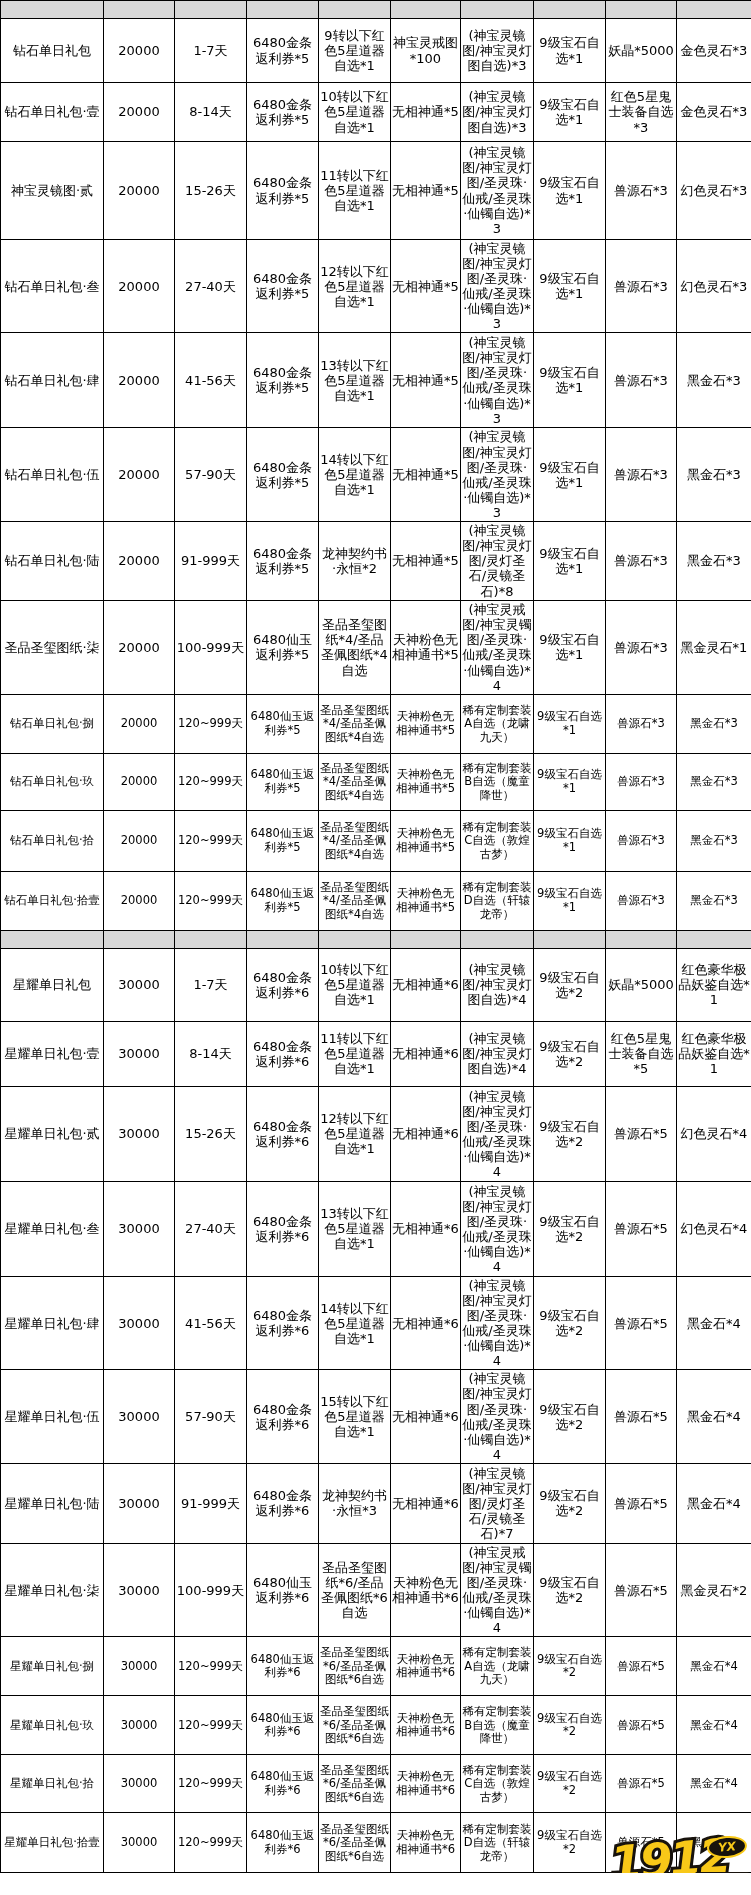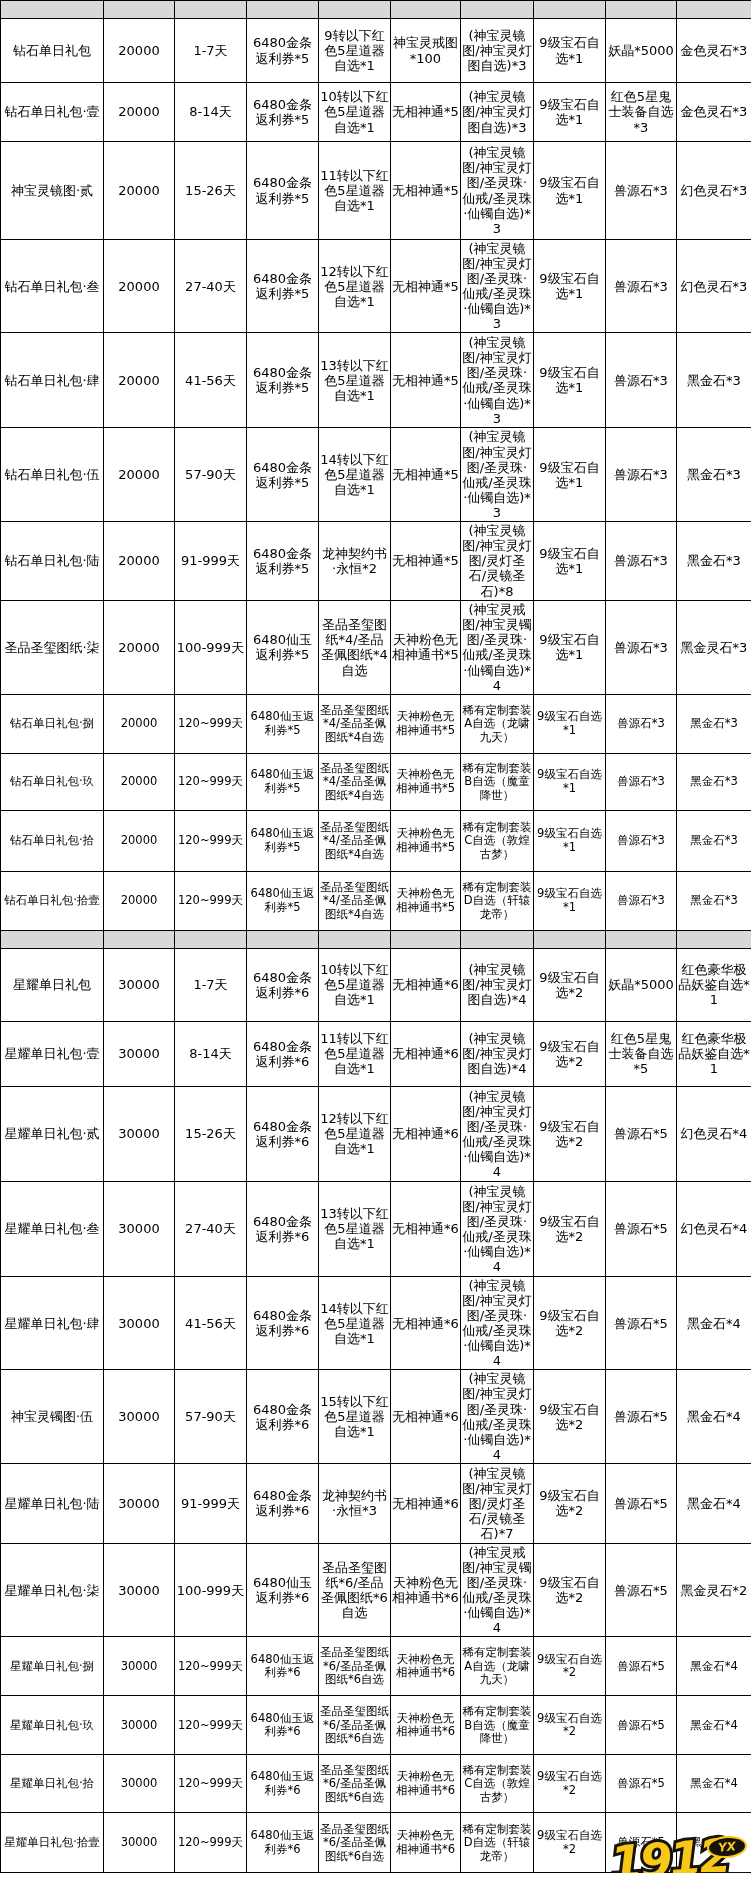--- a/index.html
+++ b/index.html
@@ -165,21 +165,21 @@
         <tr style="height: 94px;">
           <td>圣品圣玺图纸·柒</td>
           <td>20000</td>
           <td>100-999天</td>
           <td>6480仙玉返利券*5</td>
           <td>圣品圣玺图纸*4/圣品圣佩图纸*4自选</td>
           <td>天神粉色无相神通书*5</td>
           <td>(神宝灵戒图/神宝灵镯图/圣灵珠·仙戒/圣灵珠·仙镯自选)*4</td>
           <td>9级宝石自选*1</td>
           <td>兽源石*3</td>
-          <td>黑金灵石*3</td>
+          <td>黑金灵石*1</td>
         </tr>
         <tr class="small" style="height: 59px;">
           <td>钻石单日礼包·捌</td>
           <td>20000</td>
           <td>120~999天</td>
           <td>6480仙玉返利券*5</td>
           <td>圣品圣玺图纸*4/圣品圣佩图纸*4自选</td>
           <td>天神粉色无相神通书*5</td>
           <td>稀有定制套装A自选（龙啸九天）</td>
           <td>9级宝石自选*1</td>
@@ -288,21 +288,21 @@
           <td>41-56天</td>
           <td>6480金条返利券*6</td>
           <td>14转以下红色5星道器自选*1</td>
           <td>无相神通*6</td>
           <td>(神宝灵镜图/神宝灵灯图/圣灵珠·仙戒/圣灵珠·仙镯自选)*4</td>
           <td>9级宝石自选*2</td>
           <td>兽源石*5</td>
           <td>黑金石*4</td>
         </tr>
         <tr style="height: 93px;">
-          <td>神宝灵镯图·伍</td>
+          <td>星耀单日礼包·伍</td>
           <td>30000</td>
           <td>57-90天</td>
           <td>6480金条返利券*6</td>
           <td>15转以下红色5星道器自选*1</td>
           <td>无相神通*6</td>
           <td>(神宝灵镜图/神宝灵灯图/圣灵珠·仙戒/圣灵珠·仙镯自选)*4</td>
           <td>9级宝石自选*2</td>
           <td>兽源石*5</td>
           <td>黑金石*4</td>
         </tr>

